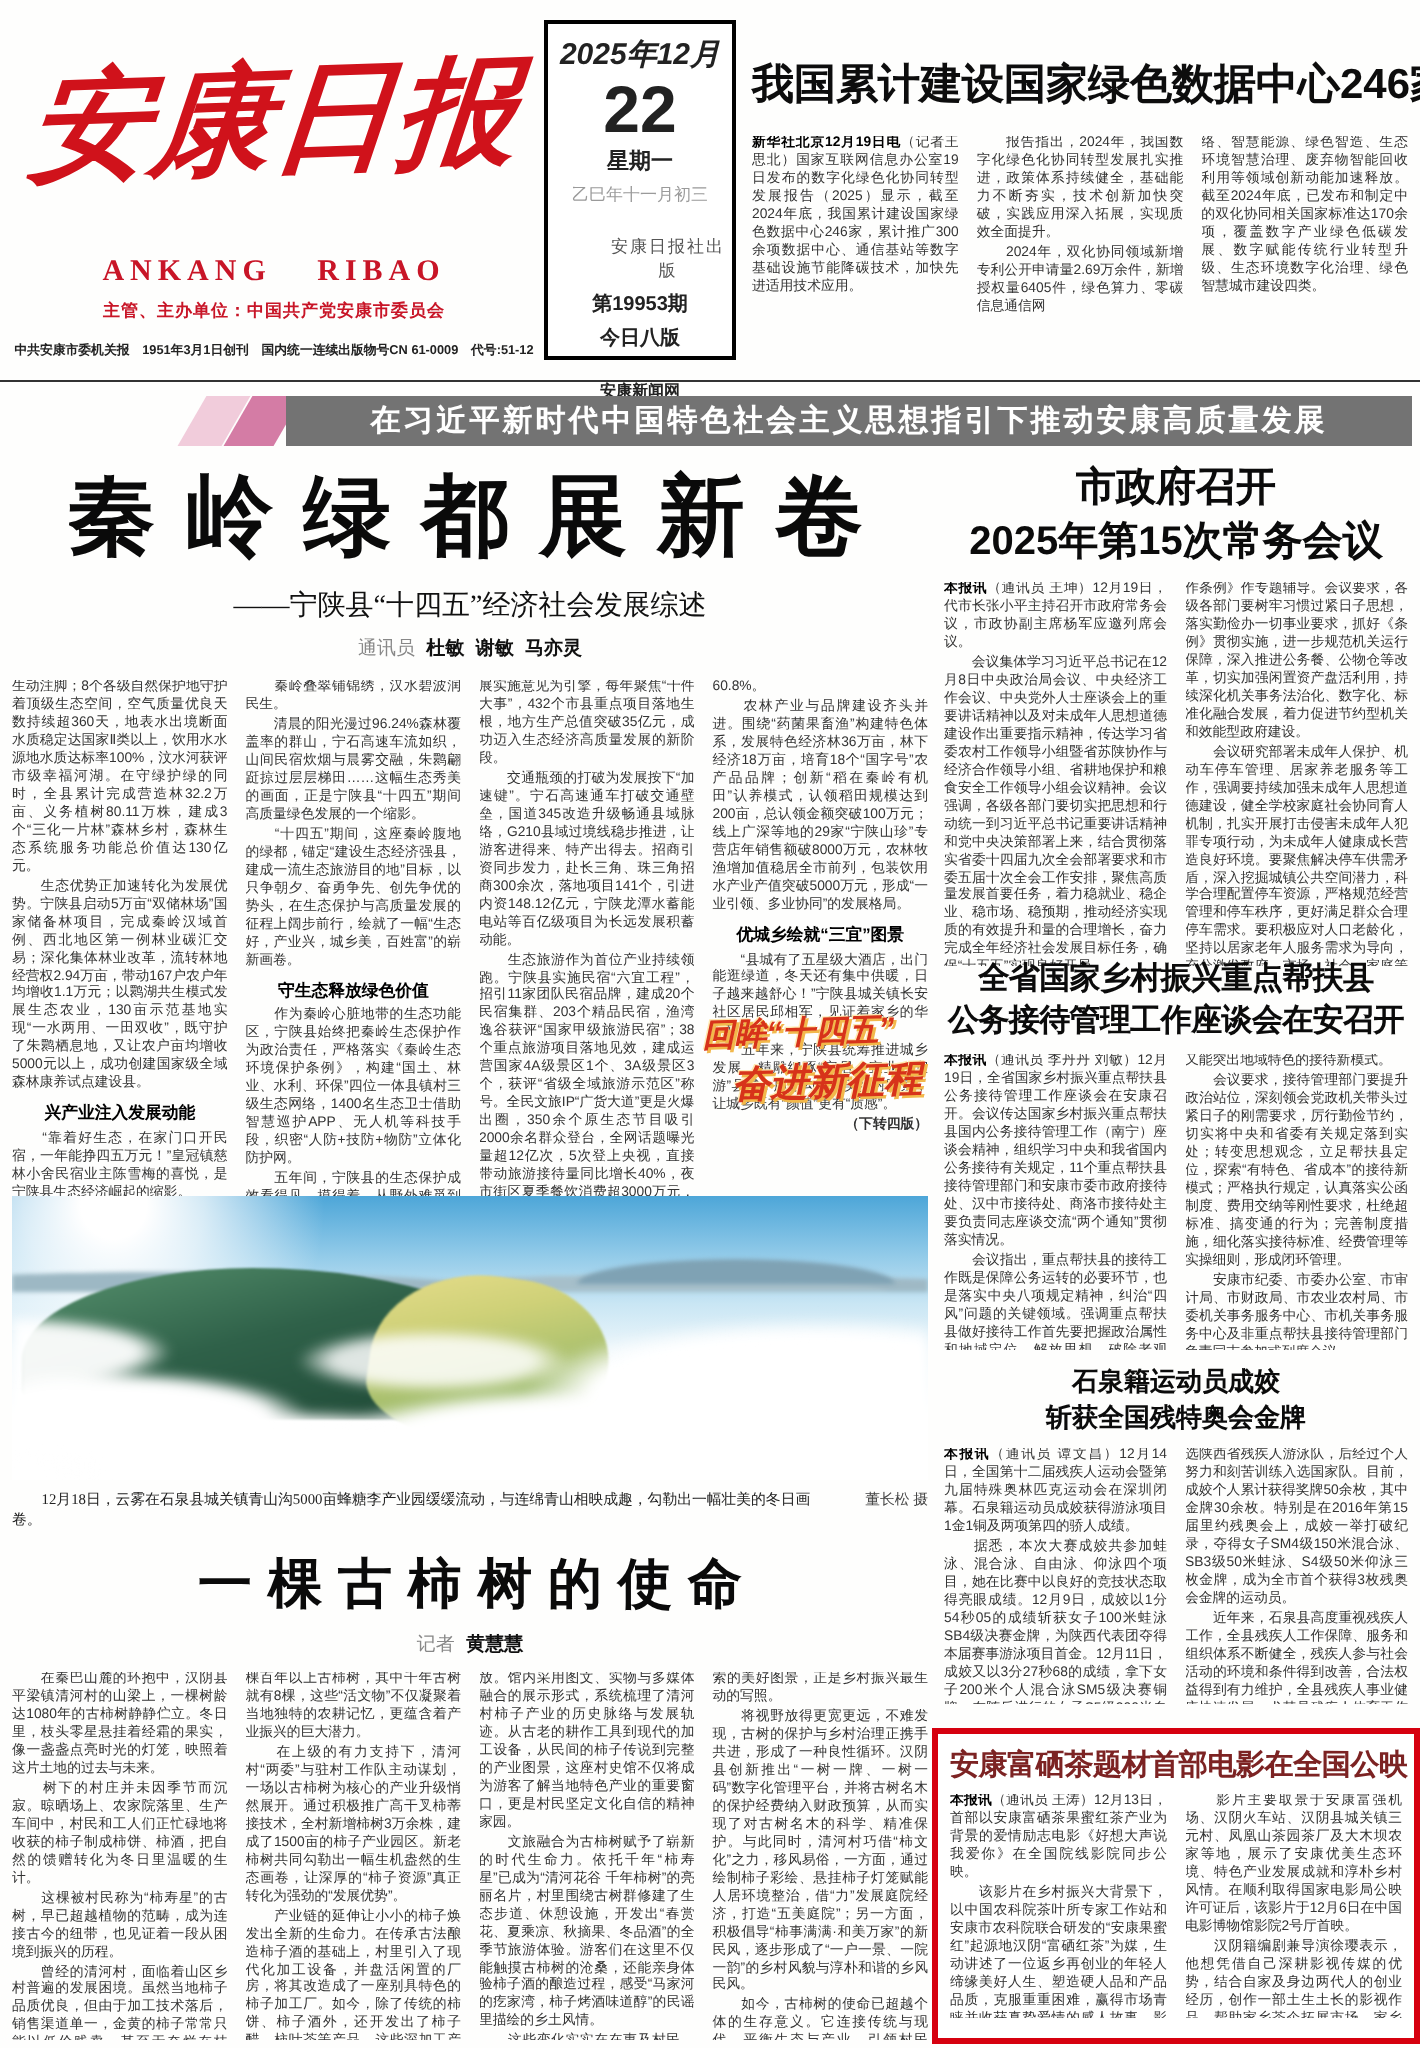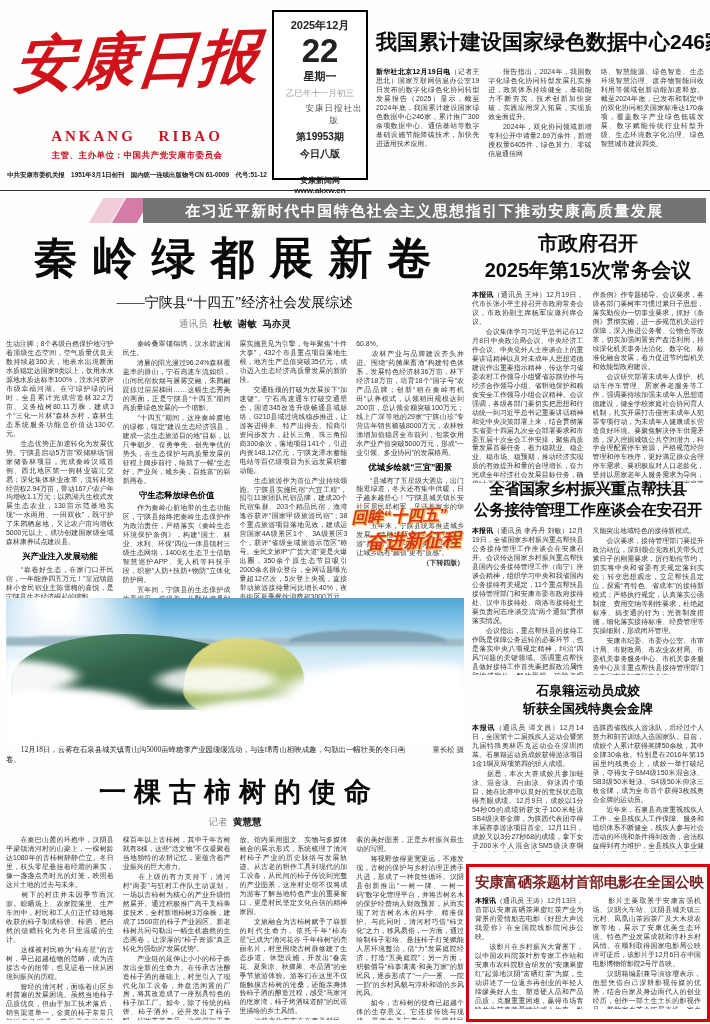--- a/index.html
+++ b/index.html
@@ -12,25 +12,25 @@
   .callig{font-family:"DejaVu Serif",serif;font-style:italic;font-weight:900;color:#d0121b;
           font-size:60px;line-height:108px;letter-spacing:1px;transform:skewX(-7deg) rotate(-2deg);}
   .latin{color:#c81527;font-weight:700;font-size:15px;letter-spacing:3px;word-spacing:16px;margin-top:14px;
          font-family:"Liberation Serif",serif;}
   .super{color:#c81527;font-size:8.5px;font-weight:700;margin-top:5px;letter-spacing:.5px;}
   .orgline{color:#222;font-size:6.4px;margin-top:9px;white-space:nowrap;font-weight:700;}
 
   
   .datebox{left:272px;top:10px;width:92px;height:160px;border:2px solid #000;background:#fff;
            text-align:center;padding-top:6px;box-sizing:content-box;}
-  .d-month{font-size:11px;font-weight:700;}
+  .d-month{font-size:15px;font-weight:700;font-style:italic;}
   .d-day{font-size:33px;font-weight:700;line-height:1.08;}
   .d-week{font-size:11px;font-weight:700;}
   .d-lunar{font-size:8.5px;color:#9a9a9a;margin-top:4px;font-family:"Liberation Serif",serif;}
-  .d-pub{font-size:8.5px;color:#555;margin-top:3px;letter-spacing:1px;font-family:"Liberation Serif",serif;padding-left:28px;}
+  .d-pub{font-size:8.5px;color:#555;margin-top:14px;letter-spacing:1px;font-family:"Liberation Serif",serif;padding-left:28px;}
   .d-issue,.d-pages{font-size:10px;font-weight:700;margin-top:3px;}
   .d-site{font-size:8px;font-weight:700;margin-top:14px;}
   .d-url{font-size:8px;font-weight:700;}
 
   
   .toparticle{left:376px;top:28px;width:328px;}
   .top-h{font-size:21px;font-weight:800;white-space:nowrap;color:#0d0d0d;letter-spacing:0;}
 
   .rule{left:0;top:190px;width:710px;border-top:1.2px solid #333;}
 

